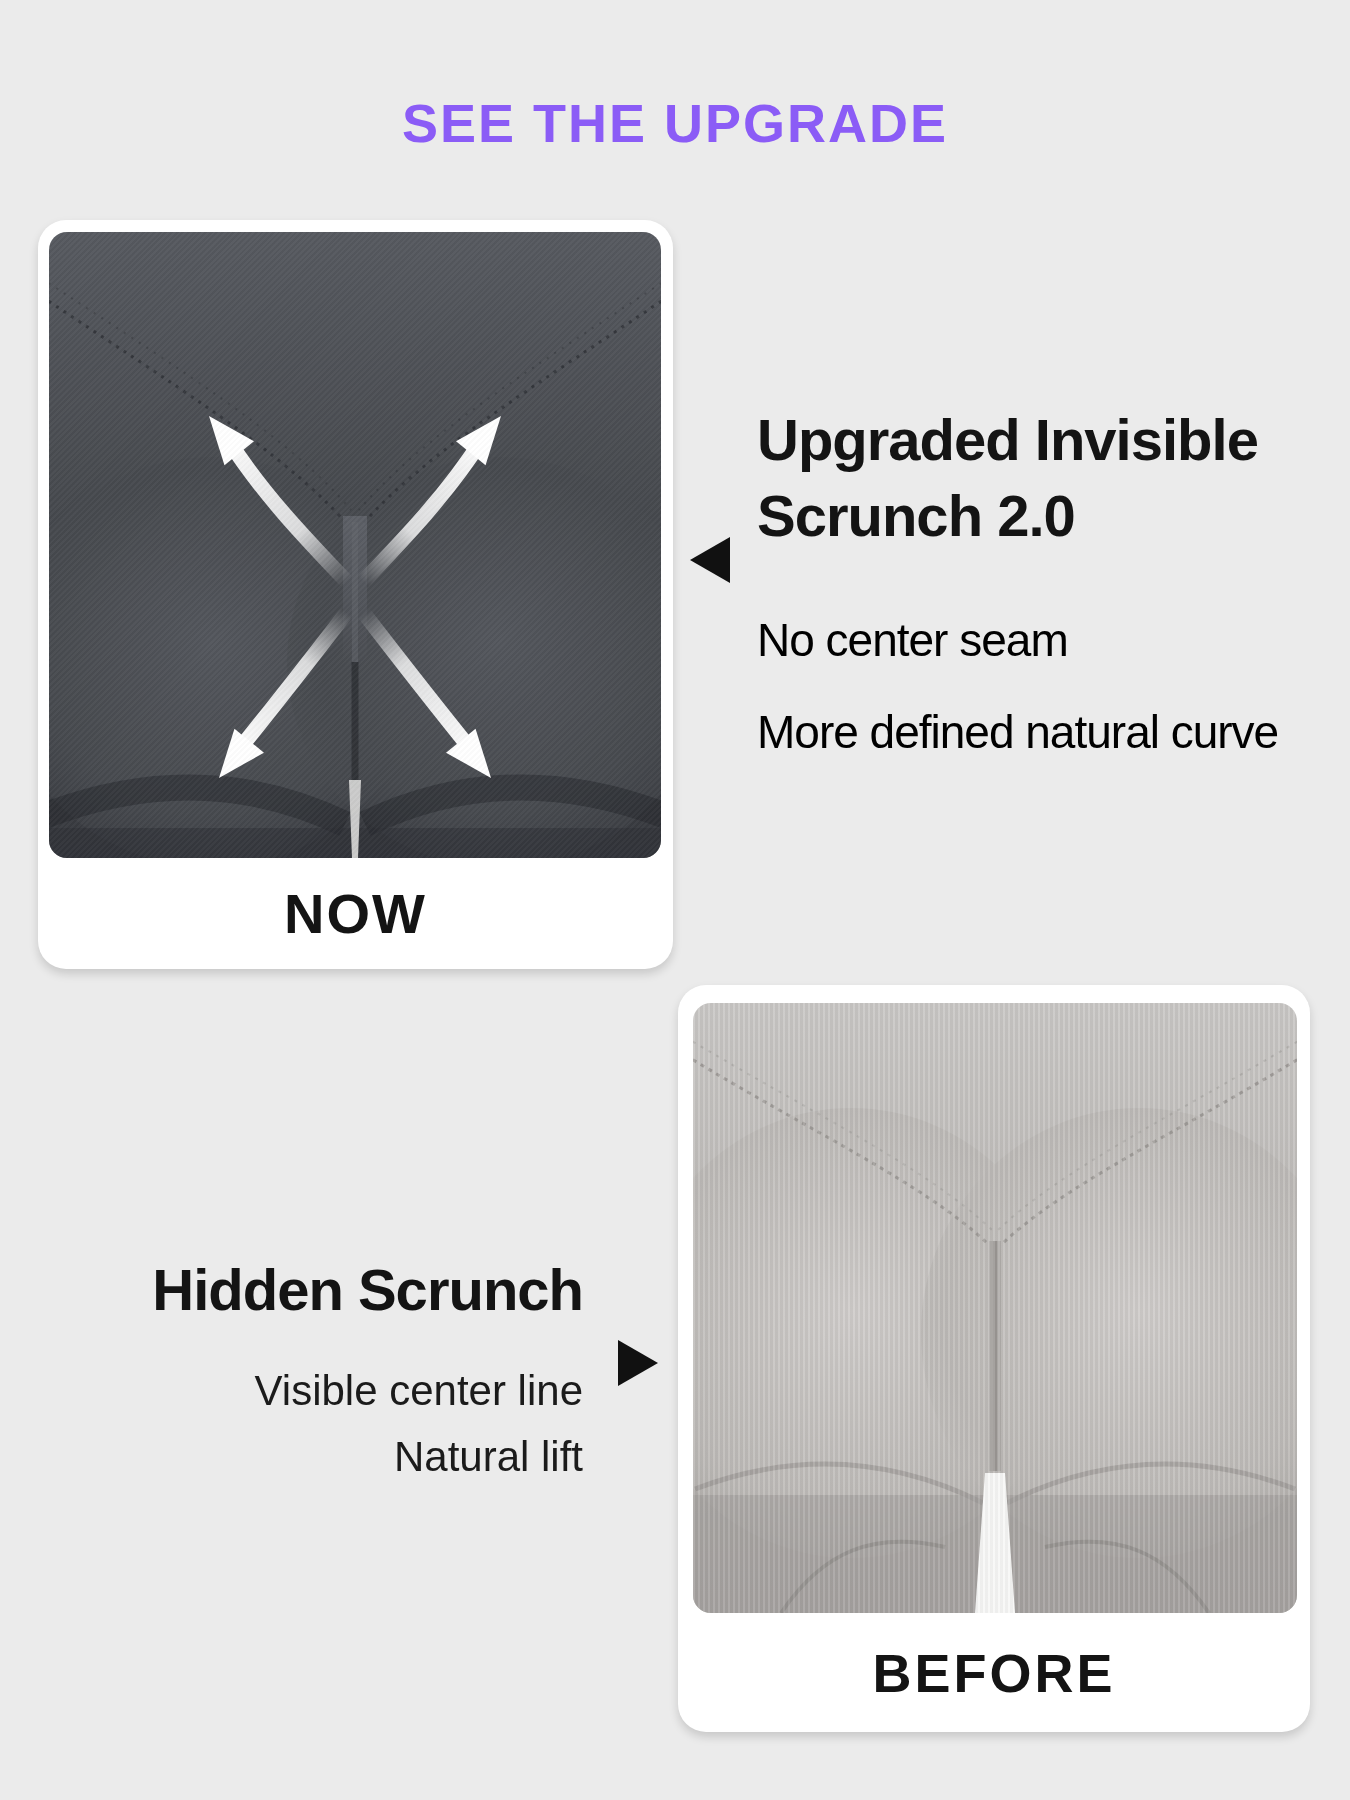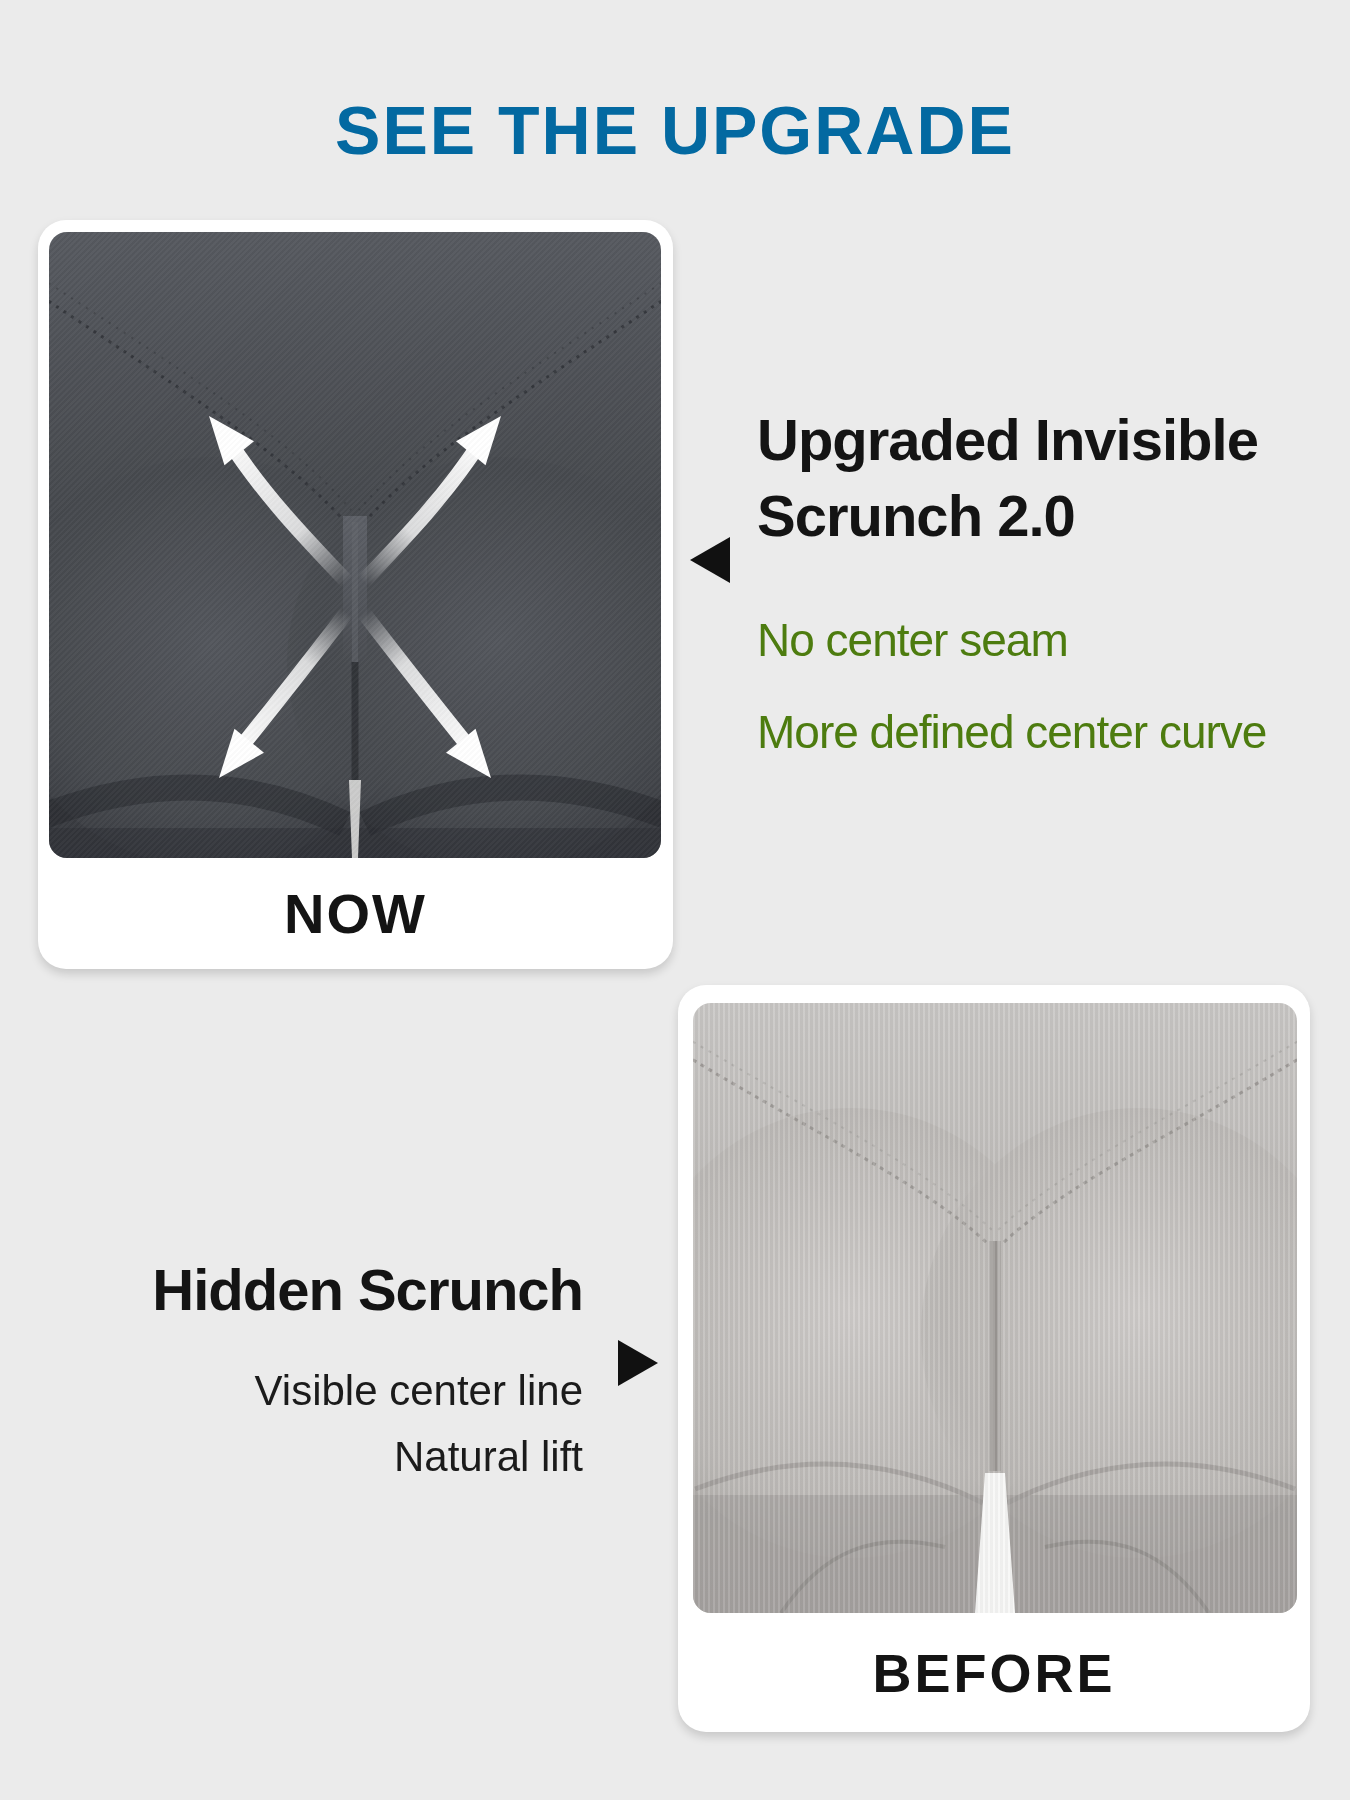--- a/index.html
+++ b/index.html
@@ -7,22 +7,22 @@
   body {
     font-family:"Liberation Sans", sans-serif;
     background:#ebebeb;
     color:#141414;
     overflow:hidden;
   }
   .canvas { position:relative; width:1350px; height:1800px; background:#ebebeb; }
 
   .page-title {
     position:absolute; top:96px; left:0; width:100%;
-    text-align:center; font-size:68px; font-weight:700;
-    letter-spacing:2px; line-height:1; color:#0369a1;
+    text-align:center; font-size:54px; font-weight:700;
+    letter-spacing:2px; line-height:1; color:#8b5cf6;
   }
 
   .card {
     position:absolute; background:#fff; border-radius:28px;
     box-shadow:0 5px 10px rgba(0,0,0,0.15);
   }
   .now-card    { left:38px;  top:220px; width:635px; height:749px;padding-left:28px; }
   .before-card { left:678px; top:985px; width:632px; height:747px; }
 
   .photo { position:absolute; overflow:hidden; border-radius:18px; }
@@ -51,21 +51,21 @@
   .now-label    { height:111px; font-size:56px; letter-spacing:2px; }
   .before-label { height:119px; font-size:54px; letter-spacing:3px;border-radius:25px; }
 
   .upgrade-heading {
     position:absolute; left:757px; top:402px;
     font-size:58px; line-height:76px; font-weight:700; letter-spacing:-1px;
     white-space:nowrap;
   }
   .upgrade-features {
     position:absolute; left:757px; top:594px;
-    font-size:46px; line-height:92px; letter-spacing:-1px; color:#4d7c0f;
+    font-size:46px; line-height:92px; letter-spacing:-1px; color:#000000;
     white-space:nowrap;
   }
 
   .hidden-heading {
     position:absolute; right:767px; top:1256px;
     font-size:58px; font-weight:700; letter-spacing:-1px;
     text-align:right; white-space:nowrap;
   }
   .hidden-features {
     position:absolute; right:767px; top:1358px;
@@ -167,21 +167,21 @@
     <div class="card-label now-label">NOW</div>
   </div>
 
   <div class="upgrade-heading">
     <div>Upgraded Invisible</div>
     <div>Scrunch 2.0</div>
   </div>
   <div class="tri tri-left"></div>
   <div class="upgrade-features">
     <div>No center seam</div>
-    <div>More defined center curve</div>
+    <div>More defined natural curve</div>
   </div>
 
   <div class="hidden-heading">Hidden Scrunch</div>
   <div class="tri tri-right"></div>
   <div class="hidden-features">
     <div>Visible center line</div>
     <div>Natural lift</div>
   </div>
 
   <div class="card before-card">

